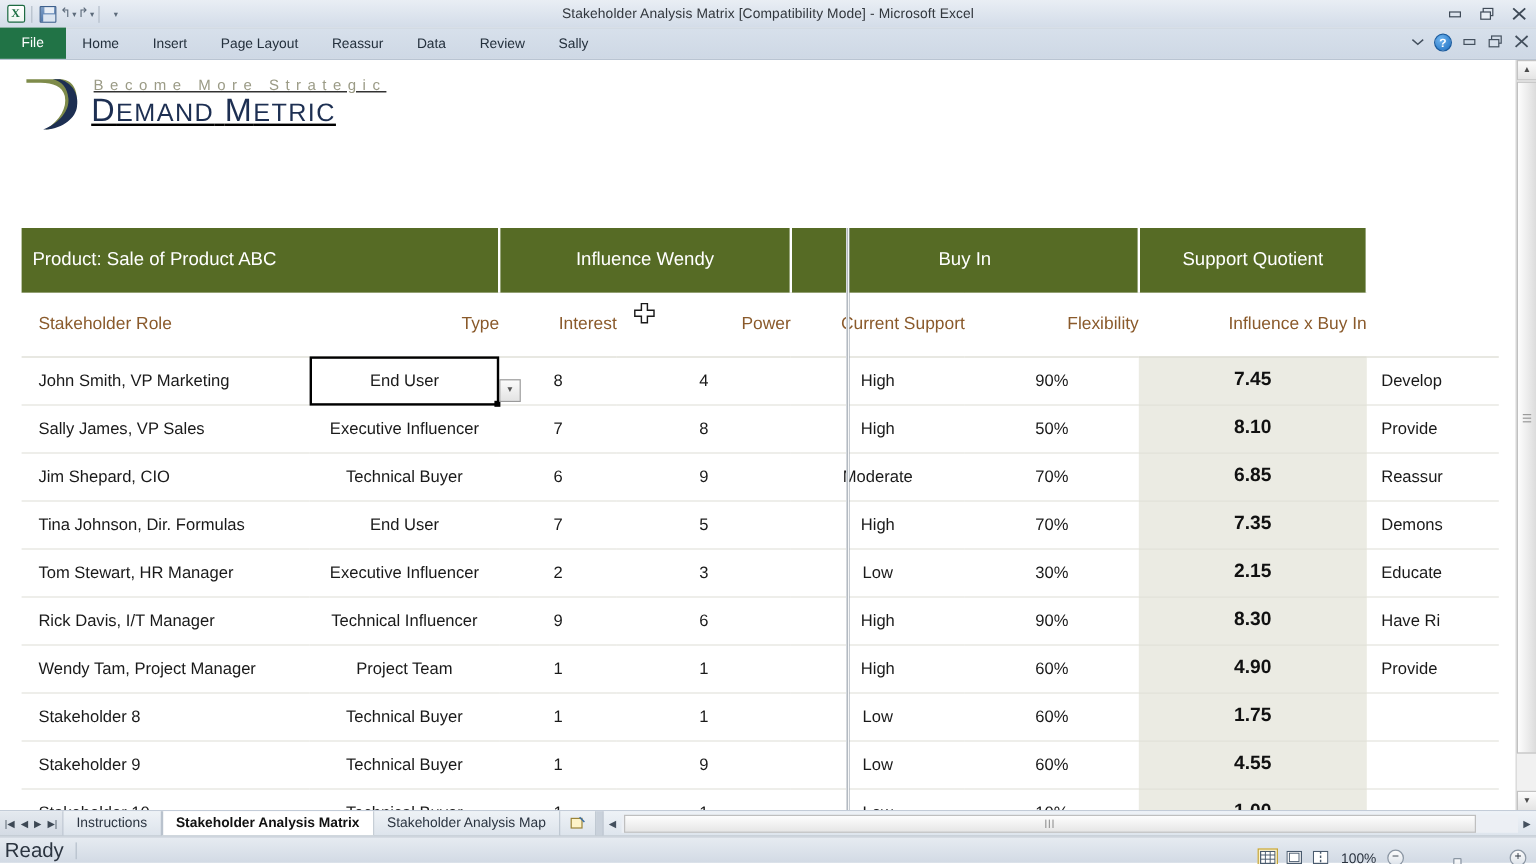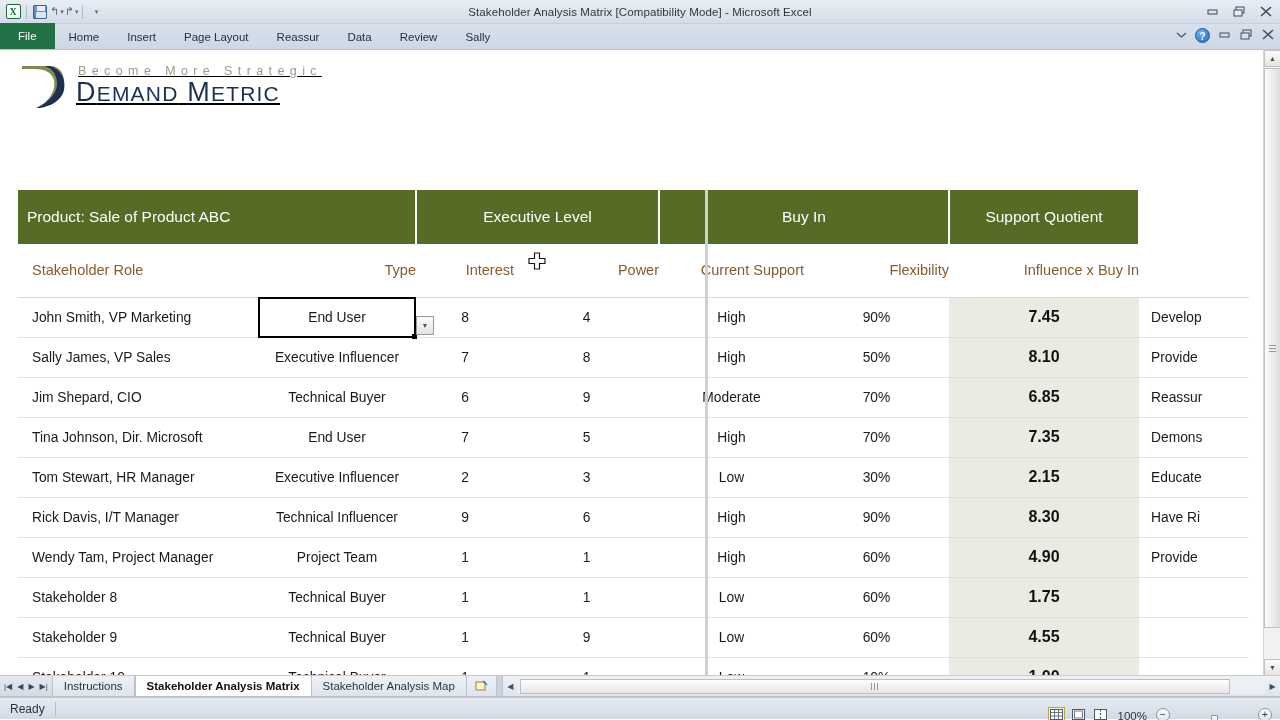--- a/index.html
+++ b/index.html
@@ -193,21 +193,21 @@
   }
   .grip-h{width:7px;height:7px;display:flex;justify-content:space-between;}
   .grip-h i{display:block;width:1px;background:#9a9a9a;}
 
   
   .statusbar{
     height:22px;width:1280px;display:flex;align-items:center;
     background:linear-gradient(to bottom,#e6ebf1,#d2dae4);
     border-top:1px solid #c0c9d4;position:relative;
   }
-  .ready{font-size:12px;color:#2b3440;padding-left:10px;}
+  .ready{font-size:17px;color:#2b3440;padding-left:4px;}
   .st-sep{width:1px;height:14px;background:#b5bfca;margin-left:10px;}
   .st-right{position:absolute;right:8px;display:flex;align-items:flex-end;gap:5px;margin-top:12px;}
   .view-btn{
     width:17px;height:15px;display:flex;align-items:center;justify-content:center;
     border:1px solid transparent;
   }
   .view-btn.on{border:1px solid #c2a33a;background:#fdf4cd;}
   .zoom-pct{font-size:11.5px;color:#2b3440;margin:0 4px;}
   .zoom-btn{
     width:14px;height:14px;border-radius:50%;
@@ -329,21 +329,21 @@
         <col style="width:98px">
           <col style="width:145px">
         <col style="width:145px">
           <col style="width:145px">
         <col style="width:190px">
           <col style="width:110px">
       </colgroup>
       <thead>
         <tr>
           <th class="grp left" colspan="2">Product:  Sale of Product ABC</th>
-          <th class="grp" colspan="2">Executive Level</th>
+          <th class="grp" colspan="2">Influence Wendy</th>
           <th class="grp" colspan="2">Buy In</th>
           <th class="grp">Support Quotient</th>
           <th class="grp blank"></th>
         </tr>
         <tr>
           <th class="sub left">Stakeholder Role</th>
           <th class="sub">Type</th>
           <th class="sub">Interest</th>
           <th class="sub">Power</th>
           <th class="sub">Current Support</th>
@@ -377,21 +377,21 @@
             <td class="cell role">Jim Shepard, CIO</td>
             <td class="cell">Technical Buyer</td>
             <td class="cell">6</td>
             <td class="cell">9</td>
             <td class="cell">Moderate</td>
             <td class="cell">70%</td>
             <td class="cell sq">6.85</td>
             <td class="cell act">Reassur</td>
           </tr>
           <tr>
-            <td class="cell role">Tina Johnson, Dir. Microsoft</td>
+            <td class="cell role">Tina Johnson, Dir. Formulas</td>
             <td class="cell">End User</td>
             <td class="cell">7</td>
             <td class="cell">5</td>
             <td class="cell">High</td>
             <td class="cell">70%</td>
             <td class="cell sq">7.35</td>
             <td class="cell act">Demons</td>
           </tr>
           <tr>
             <td class="cell role">Tom Stewart, HR Manager</td>

